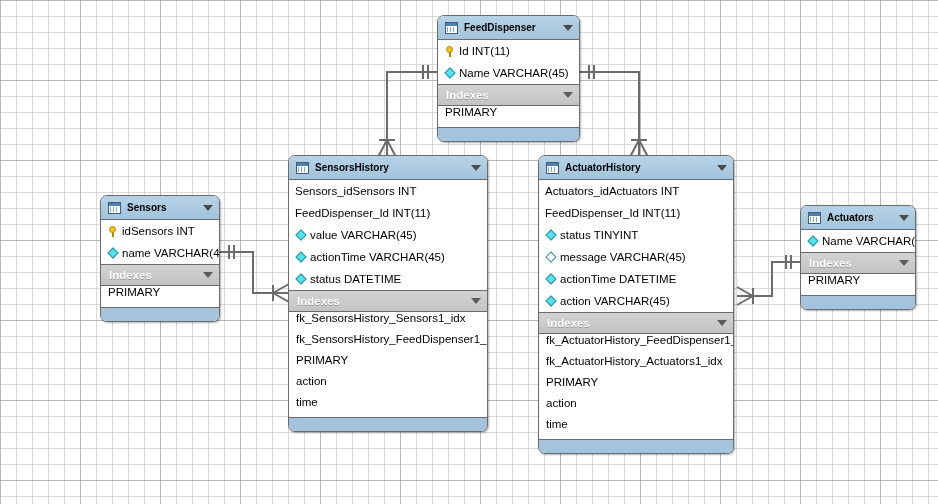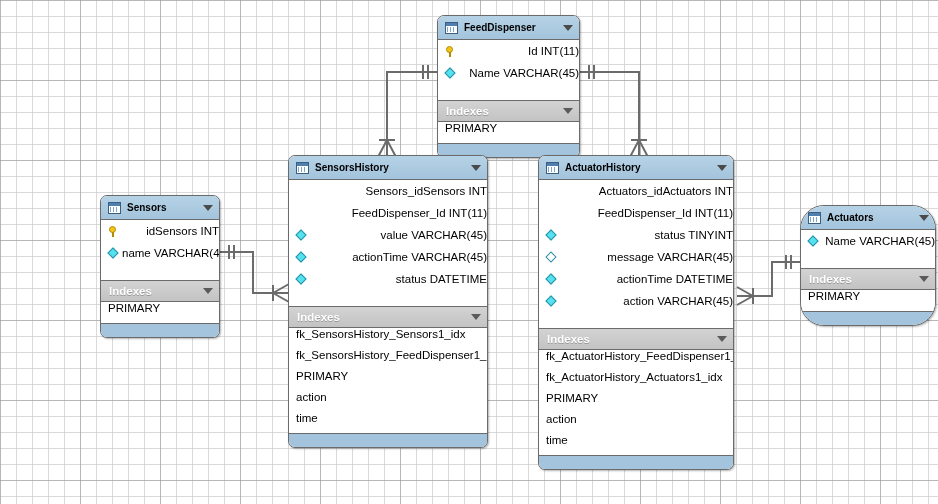--- a/index.html
+++ b/index.html
@@ -84,21 +84,20 @@
   }
 
   .col-list { padding: 0; }
   .col {
     height: 22px;
     display: flex;
     align-items: center;
     padding-left: 6px;
     white-space: nowrap;
     font-size: 11.5px;
-    justify-content: space-between;
   }
   .col .mk {
     width: 12px;
     flex: 0 0 auto;
     display: inline-flex;
     align-items: center;
     justify-content: center;
     margin-right: 3px;
   }
   .col .mk.none { width: 0; margin-right: 0; }
@@ -142,21 +141,20 @@
     background: linear-gradient(to bottom, #d3d3d3 0%, #c3c3c3 100%);
     border-top: 1px solid #6b6b6b;
     border-bottom: 1px solid #6b6b6b;
     display: flex;
     align-items: center;
     padding: 0 6px 0 8px;
     color: #ffffff;
     font-weight: bold;
     font-size: 11.5px;
     text-shadow: 0 1px 0 rgba(120,120,120,0.6);
-    margin-top: 16px;
   }
   .idx-bar .caret { border-top-color: #5a5a5a; }
   .idx-bar .idx-title { flex: 1 1 auto; }
 
   .idx-list { background: #fff; }
   .idx {
     height: 21px;
     display: flex;
     align-items: flex-start;
     padding-left: 7px;
@@ -389,21 +387,21 @@
         <span class="idx-title">Indexes</span>
         <span class="caret"></span>
       </div>
       <div class="idx-list">
         <div class="idx">
           <span>PRIMARY</span>
         </div>
       </div>
       <div class="tbl-footer"></div>
     </div>
-    <div class="tbl" style="left: 800px; top: 205px; width: 136px; border-radius: 24px;">
+    <div class="tbl" style="left: 800px; top: 205px; width: 116px;">
       <div class="tbl-header">
         <span class="tbl-icon"></span>
         <span class="tbl-title">Actuators</span>
         <span class="caret"></span>
       </div>
       <div class="col-list">
         <div class="col">
           <span class="mk">
             <span class="ic-dia filled"></span>
           </span>

